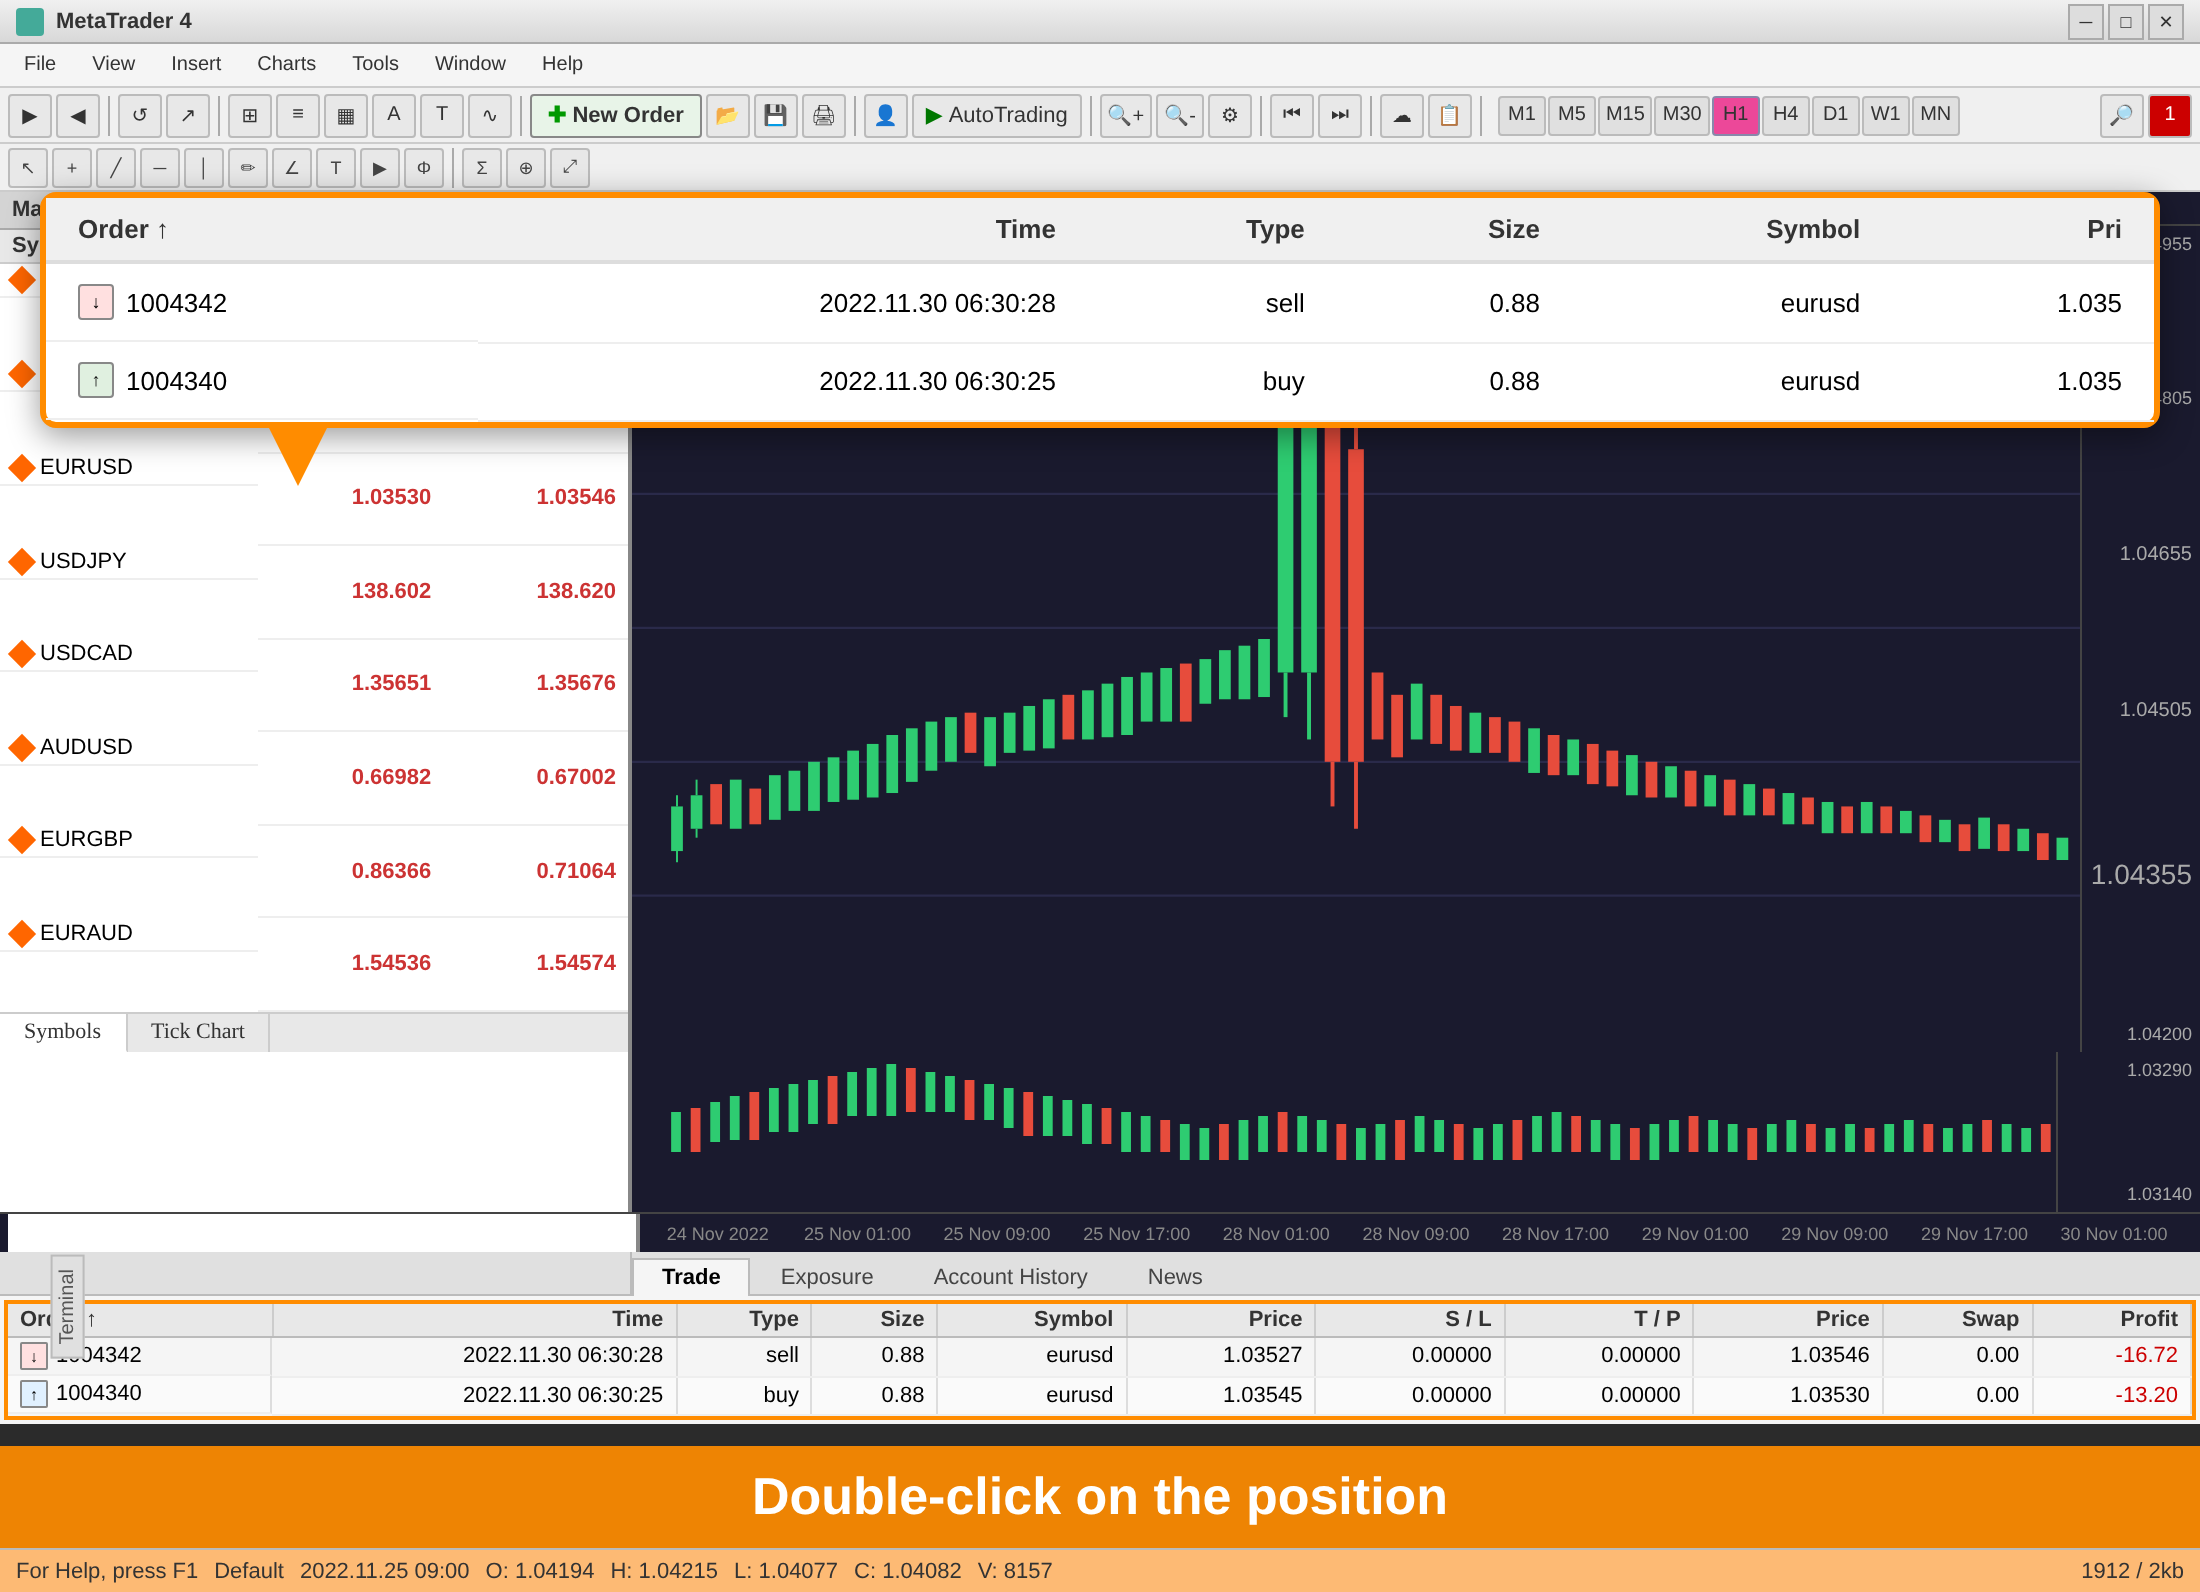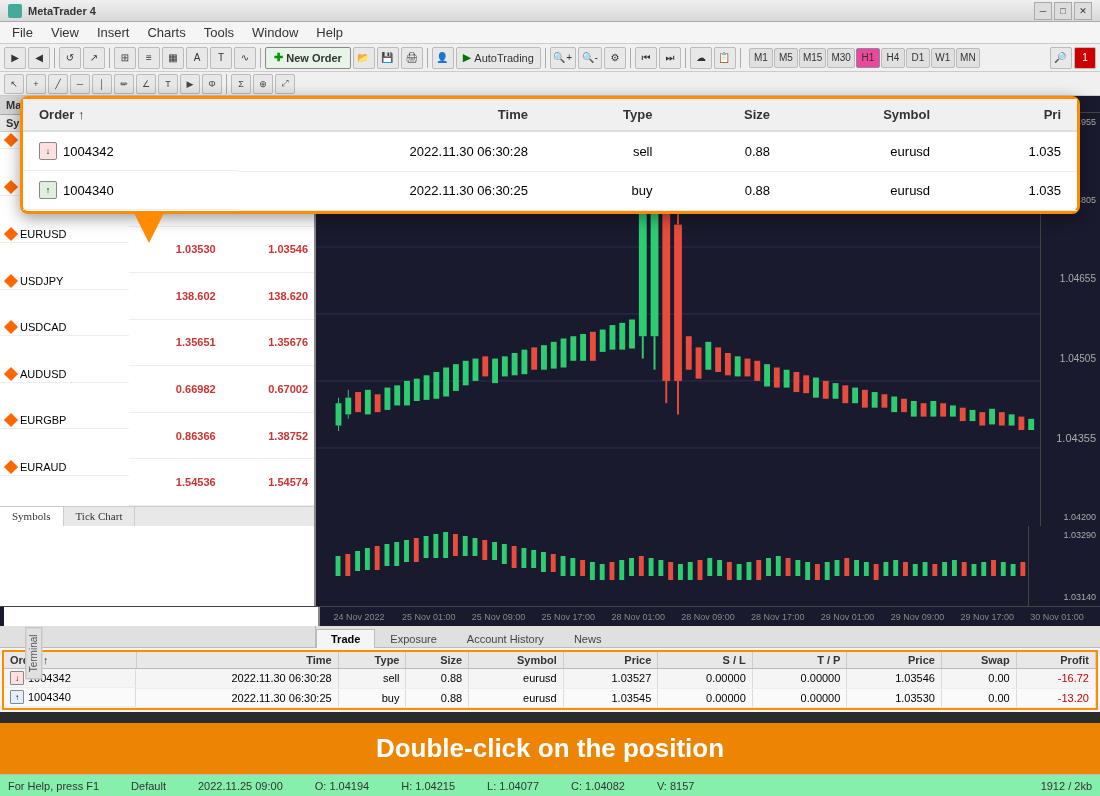--- a/index.html
+++ b/index.html
@@ -23,21 +23,21 @@
     
     .menu-bar {
       height: 22px;
       background: #f5f5f5;
       display: flex;
       align-items: center;
       padding: 0 4px;
       border-bottom: 1px solid #ccc;
       gap: 2px;
     }
-    .menu-item { padding: 2px 8px; font-size: 13px; color: #333; cursor: pointer; }
+    .menu-item { padding: 2px 8px; font-size: 10px; color: #333; cursor: pointer; }
 
     
     .toolbar {
       height: 28px;
       background: #f0f0f0;
       display: flex;
       align-items: center;
       padding: 0 4px;
       gap: 2px;
       border-bottom: 1px solid #ccc;
@@ -147,28 +147,28 @@
     .terminal-table td { padding: 2px 6px; font-size: 11px; border-right: 1px solid #ddd; border-bottom: 1px solid #eee; text-align: right; white-space: nowrap; }
     .terminal-table td:first-child { text-align: left; display: flex; align-items: center; gap: 4px; }
     .terminal-table tr:nth-child(even) { background: #fafafa; }
     .row-icon-small { width: 14px; height: 14px; border: 1px solid #888; border-radius: 1px; display: flex; align-items: center; justify-content: center; font-size: 8px; }
     .row-icon-small.sell { background: #ffe0e0; }
     .row-icon-small.buy { background: #e0f0ff; }
 
     
     .status-bar {
       height: 22px;
-      background: #86efac;
+      background: #fdba74;
       border-top: 1px solid #bbb;
       display: flex;
       align-items: center;
       padding: 0 8px;
       font-size: 11px;
       color: #333;
-      gap: 32px;
+      gap: 8px;
       position: absolute;
       bottom: 0;
       left: 0;
       right: 0;
       z-index: 5;
     }
 
     
     .time-axis {
       height: 20px;
@@ -321,21 +321,21 @@
     <td>1.35676</td>
   </tr>
             <tr>
     <td><span class="sym-icon"></span>AUDUSD</td>
     <td>0.66982</td>
     <td>0.67002</td>
   </tr>
             <tr>
     <td><span class="sym-icon"></span>EURGBP</td>
     <td>0.86366</td>
-    <td>1.38752</td>
+    <td>0.71064</td>
   </tr>
             <tr>
     <td><span class="sym-icon"></span>EURAUD</td>
     <td>1.54536</td>
     <td>1.54574</td>
   </tr>
           </tbody>
       </table>
       <div class="mw-tabs">
         <div class="mw-tab active">Symbols</div>
@@ -450,21 +450,21 @@
           <rect x="708" y="270" width="6" height="10" fill="#2ecc71"></rect>
           <rect x="718" y="272" width="6" height="12" fill="#e74c3c"></rect>
           <rect x="728" y="274" width="6" height="10" fill="#2ecc71"></rect>
         </svg>
 
         <div style="position:absolute;right:0;top:0;width:60px;height:100%;background:#1a1a2e;border-left:1px solid #444;display:flex;flex-direction:column;justify-content:space-between;padding:4px 4px;">
           <span style="font-size:9px;color:#aaa;text-align:right;">1.04955</span>
           <span style="font-size:9px;color:#aaa;text-align:right;">1.04805</span>
           <span style="font-size:10px;color:#aaa;text-align:right;">1.04655</span>
           <span style="font-size:10px;color:#aaa;text-align:right;">1.04505</span>
-          <span style="font-size:11px;color:#aaa;text-align:right;">1.04355</span>
+          <span style="font-size:14px;color:#aaa;text-align:right;">1.04355</span>
           <span style="font-size:9px;color:#aaa;text-align:right;">1.04200</span>
         </div>
       </div>
     </div>
   </div>
 
   <div style="display:flex; height:80px; background:#1a1a2e; position:relative;">
     <div style="width:316px; background:#fff; border-right:2px solid #888;"></div>
     <div style="flex:1; position:relative; overflow:hidden;">
       <svg style="width:calc(100% - 60px);height:100%;" viewBox="0 0 740 80" preserveAspectRatio="none">

